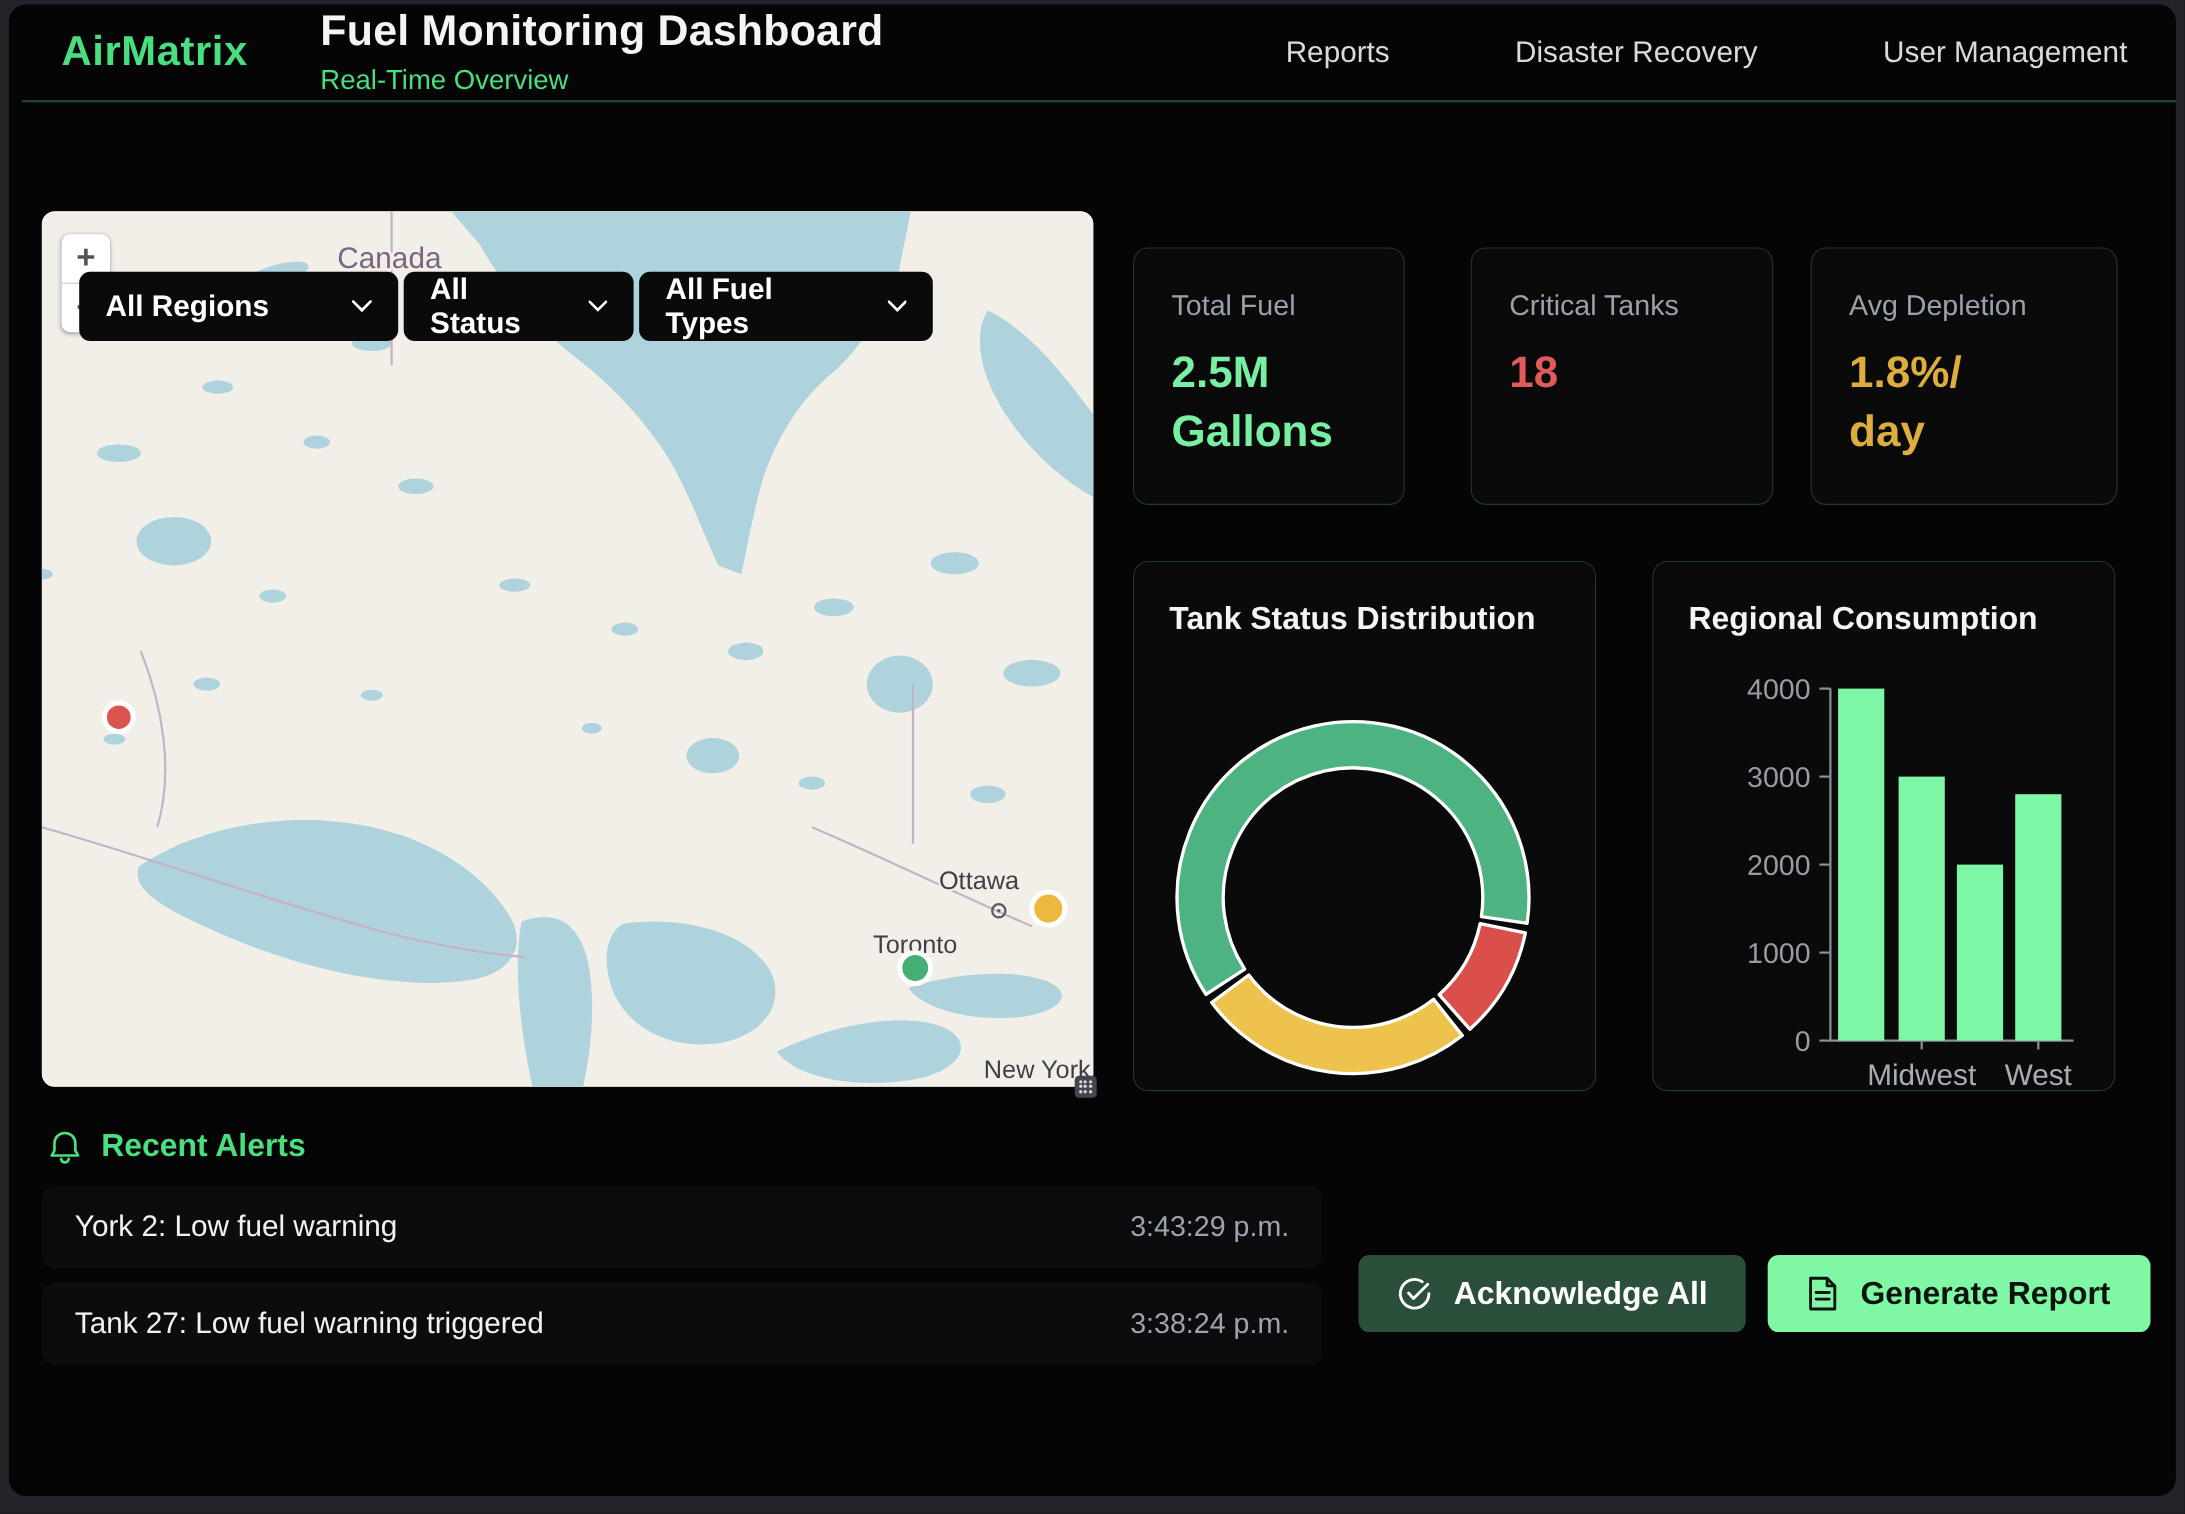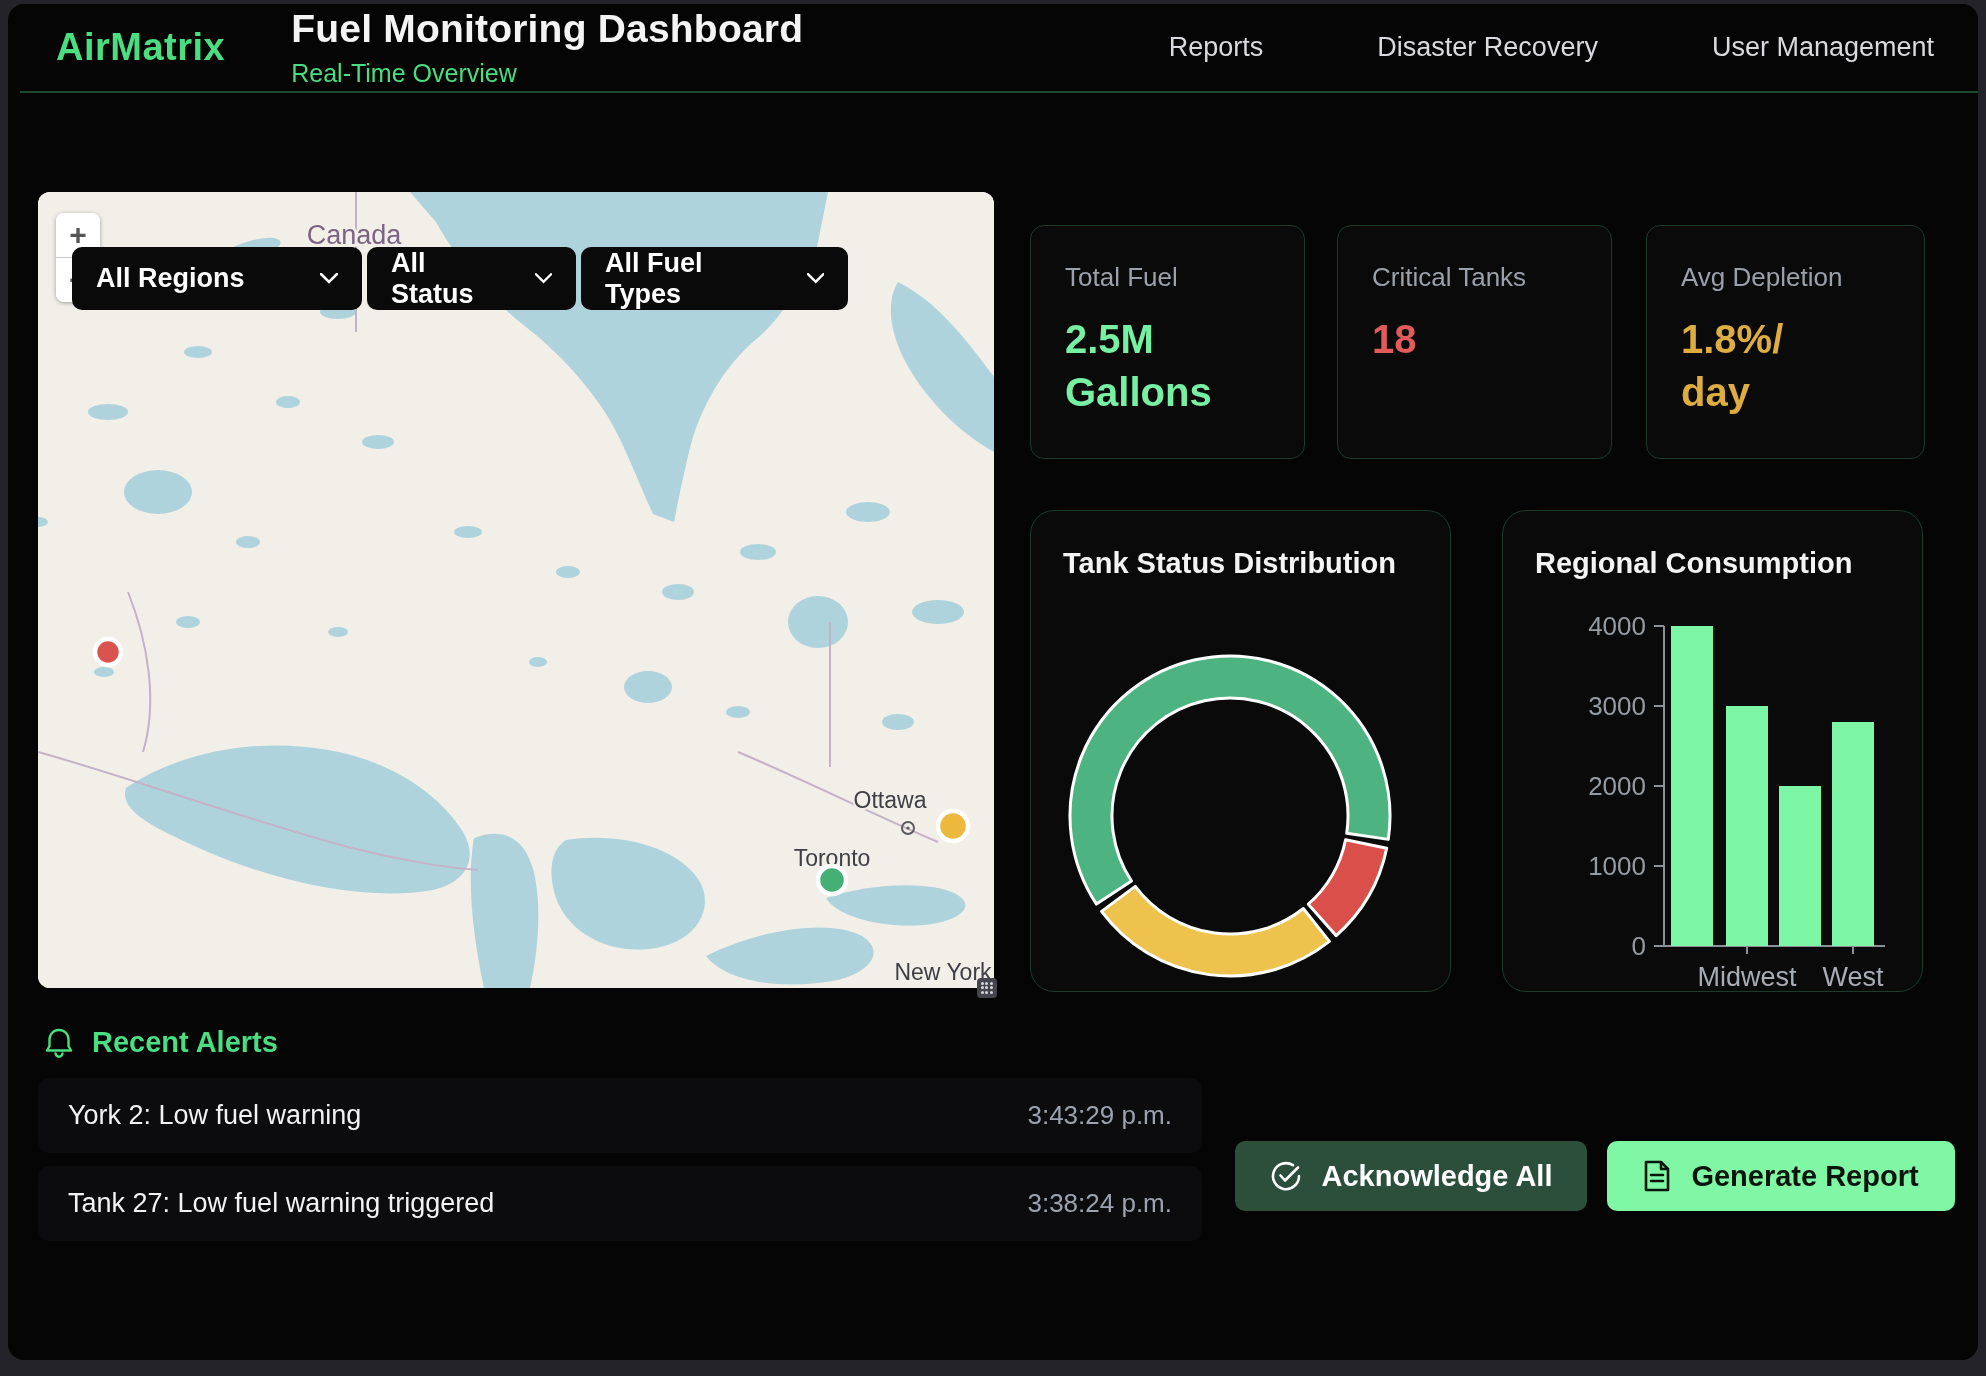--- a/index.html
+++ b/index.html
@@ -22,23 +22,23 @@
   .select{height:63px;background:#0a0a0b;border-radius:10px;display:flex;align-items:center;justify-content:space-between;box-sizing:border-box;padding:0 24px;cursor:pointer;}
   .select .lbl{color:#fff;font-size:27px;font-weight:bold;}
   .select svg{margin-left:26px;}
   .sel-1{width:290px;} .sel-2{width:267px;} .sel-3{width:209px;}
   .resize-handle{position:absolute;left:969px;top:974px;width:20px;height:20px;background:#45454d;border-radius:4px;display:grid;grid-template-columns:repeat(3,1fr);place-items:center;padding:3px;box-sizing:border-box;}
   .resize-handle i{width:3px;height:3px;border-radius:50%;background:#d6d6da;}
   
   .kpi{position:absolute;top:221px;height:234px;background:#0a0a0b;border:1px solid #1c3b2a;border-radius:14px;box-sizing:border-box;padding:36px 34px;}
   .kpi-label{color:#9aa1ab;font-size:26px;}
   .kpi-value{font-size:40px;font-weight:bold;line-height:1.32;margin-top:20px;max-width:170px;}
-  .kpi-1{left:1022px;width:275px;} .kpi-2{left:1329px;width:275px;} .kpi-3{left:1638px;width:279px;}
-  
-  .chartcard{position:absolute;top:506px;width:421px;height:482px;background:#0a0a0b;border:1px solid #1c3b2a;border-radius:24px;box-sizing:border-box;overflow:hidden;}
+  .kpi-1{left:1022px;width:247px;} .kpi-2{left:1329px;width:275px;} .kpi-3{left:1638px;width:279px;}
+  
+  .chartcard{position:absolute;top:506px;width:421px;height:482px;background:#0a0a0b;border:1px solid #1c3b2a;border-radius:14px;box-sizing:border-box;overflow:hidden;}
   .card-a{left:1022px;} .card-b{left:1494px;}
   .chart-title{position:absolute;left:32px;top:36px;color:#f4f4f5;font-size:29px;font-weight:bold;z-index:2;}
   .chartcard svg{position:absolute;left:0;top:0;}
   
   .alerts-title{position:absolute;left:36px;top:1022px;display:flex;align-items:center;gap:18px;}
   .alerts-title .txt{color:#4ade80;font-size:29px;font-weight:bold;}
   .alert-row{position:absolute;left:30px;width:1164px;height:75px;background:#0c0c0e;border-radius:12px;display:flex;align-items:center;justify-content:space-between;box-sizing:border-box;padding:0 30px;}
   .alert-msg{color:#f2f2f4;font-size:27px;}
   .alert-time{color:#9ca3af;font-size:26px;}
   .row-1{top:1074px;} .row-2{top:1162px;} .row-3{top:1250px;}

